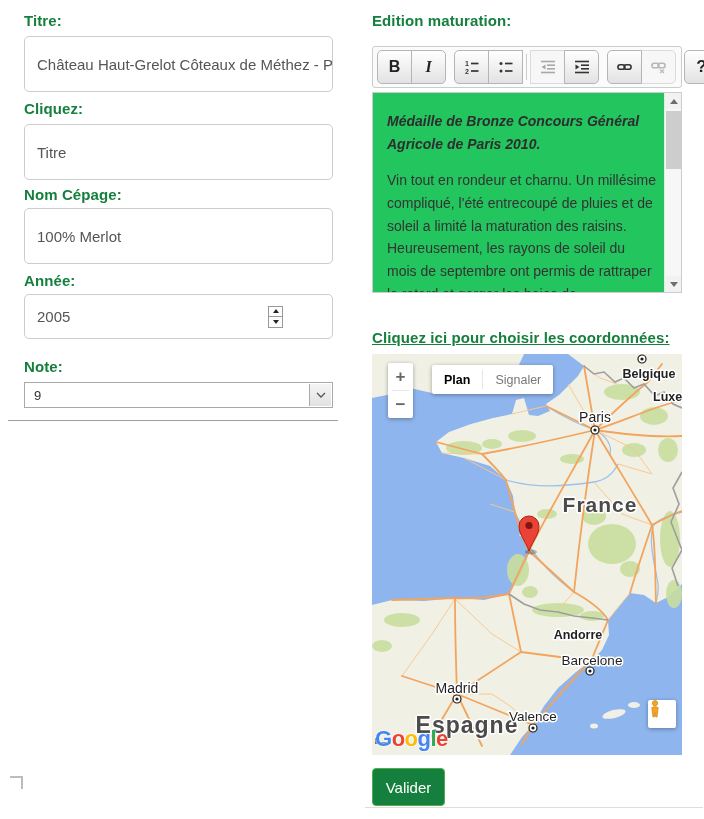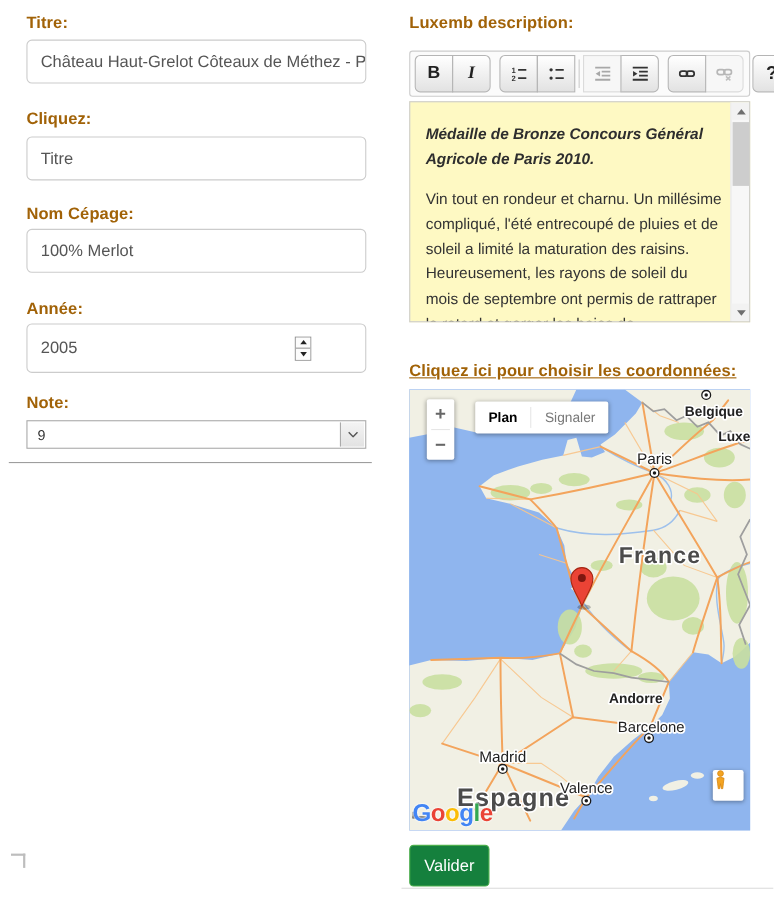--- a/index.html
+++ b/index.html
@@ -7,26 +7,26 @@
   body {
     position: relative;
     background: #fff;
     font-family: "Liberation Sans", sans-serif;
     overflow: hidden;
   }
   .abs { position: absolute; }
 
   
   .field-label {
-    font-size: 15px; font-weight: bold; color: #a16207;
+    font-size: 15px; font-weight: bold; color: #15803d;
     letter-spacing: .1px;
   }
   .underline { text-decoration: underline; }
   .text-input {
-    width: 309px; height: 40px;
+    width: 309px; height: 56px;
     border: 1px solid #ccc; border-radius: 5px;
     background: #fff; color: #555;
     font-size: 15px; padding: 0 12px;
     display: flex; align-items: center;
     white-space: nowrap; overflow: hidden;
   }
   
   .spinner {
     position: absolute; right: 7px; top: 50%; margin-top: -11px;
     width: 15px; height: 22px;
@@ -77,21 +77,21 @@
   .tb-group .tb-btn:last-child  { border-radius:0 5px 5px 0; }
   .tb-group .tb-btn.only { border-radius:5px; }
   .tb-btn.disabled { opacity:.45; background:#f3f3f3; }
   .tb-sep { width:1px; background:#ccc; margin:4px 3px; }
   .tb-b { font-weight:bold; font-size:16px; }
   .tb-i { font-style:italic; font-family:"Liberation Serif", serif; font-size:16px; font-weight:bold; }
   .tb-q { font-weight:bold; font-size:17px; }
 
   .editor-area {
     left:372px; top:92px; width:310px; height:201px;
-    border:1px solid #ccc; background:#fef9c3; overflow:hidden;
+    border:1px solid #ccc; background:#22c55e; overflow:hidden;
   }
   .editor-text {
     position:absolute; left:0; top:0; right:17px; bottom:0;
     padding:11px 6px 10px 14px;
     font-size:14px; line-height:1.62; color:#333;
   }
   .editor-text .p-strong { font-weight:bold; font-style:italic; color:#2e2e2e; margin:6px 0 14px; }
   
   .vscroll { position:absolute; top:0; right:0; width:17px; height:100%;
     background:#f7f7f7; border-left:1px solid #e8e8e8; }
@@ -176,21 +176,21 @@
   <span class="select-arrow">
     <svg width="10" height="6" viewBox="0 0 10 6">
       <path d="M1,1 L5,5 L9,1" fill="none" stroke="#555" stroke-width="1.3"></path>
     </svg>
   </span>
 </div>
 
 <div class="abs hr-left"></div>
 <div class="abs corner-artifact"></div>
 
-<div class="abs field-label" style="left:372px;top:12px">Luxemb description:</div>
+<div class="abs field-label" style="left:372px;top:12px">Edition maturation:</div>
 
 <div class="abs toolbar">
   <div class="tb-group">
     <div class="tb-btn">
         <span class="tb-b">B</span>
       </div>
     <div class="tb-btn">
         <span class="tb-i">I</span>
       </div>
   </div>

